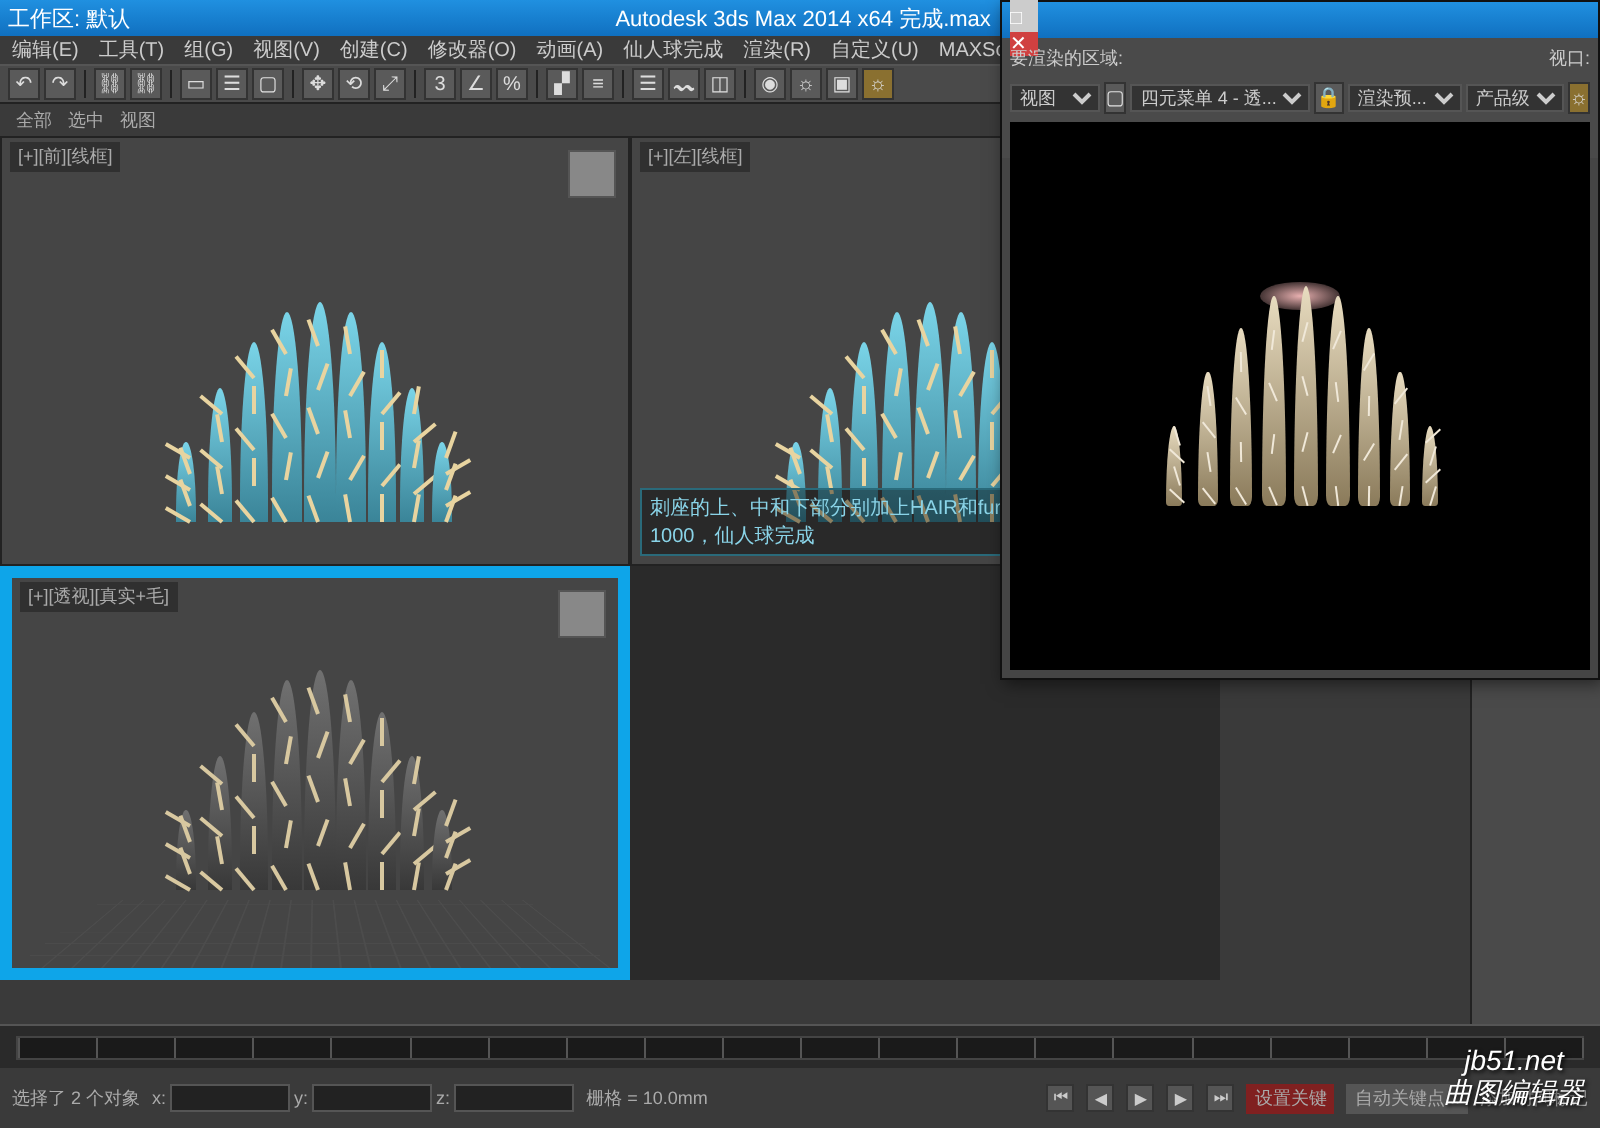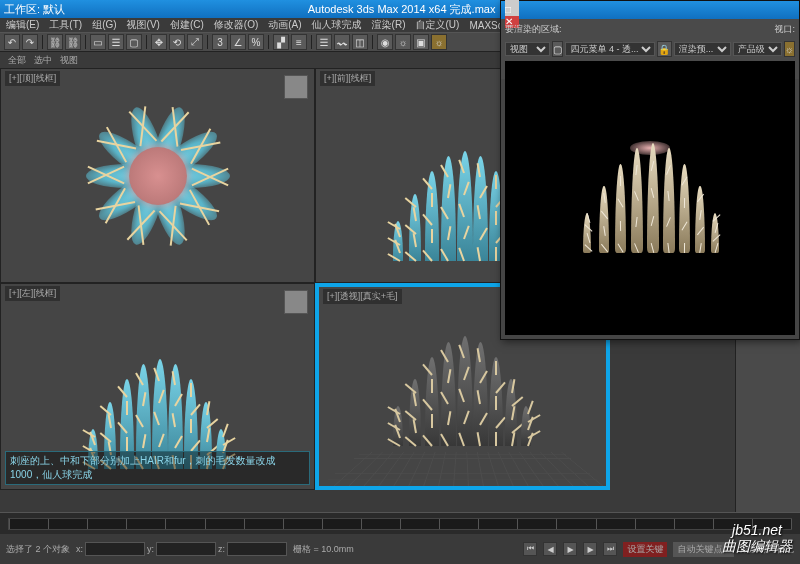--- a/index.html
+++ b/index.html
@@ -113,39 +113,20 @@
   <div class="tb-btn" style="background:#8a7030">☼</div>
 </div>
 
 <div class="quick-bar">
   <span>全部</span>
   <span>选中</span>
   <span>视图</span>
 </div>
 
 <div class="viewports">
-  <div class="vp">
-    <div class="vp-label">[+][顶][线框]</div>
-    <div class="vp-cube"></div>
-    <div class="cactus-top">
-      <div class="flower" id="flower">
-          <div class="petal" style="transform: translate(-10%, -50%) rotate(0deg);"></div>
-          <div class="petal" style="transform: translate(-10%, -50%) rotate(36deg);"></div>
-          <div class="petal" style="transform: translate(-10%, -50%) rotate(72deg);"></div>
-          <div class="petal" style="transform: translate(-10%, -50%) rotate(108deg);"></div>
-          <div class="petal" style="transform: translate(-10%, -50%) rotate(144deg);"></div>
-          <div class="petal" style="transform: translate(-10%, -50%) rotate(180deg);"></div>
-          <div class="petal" style="transform: translate(-10%, -50%) rotate(216deg);"></div>
-          <div class="petal" style="transform: translate(-10%, -50%) rotate(252deg);"></div>
-          <div class="petal" style="transform: translate(-10%, -50%) rotate(288deg);"></div>
-          <div class="petal" style="transform: translate(-10%, -50%) rotate(324deg);"></div>
-          <div class="flower-center"></div>
-        </div>
-    </div>
-  </div>
   <div class="vp">
     <div class="vp-label">[+][前][线框]</div>
     <div class="vp-cube"></div>
     <div class="cactus-side">
       <div class="dome" id="dome1">
           <div class="rib wf" style="left: 10px; height: 40px; width: 10px;"></div>
           <div class="thorn" style="left: 16px; bottom: 0px; transform: rotate(-60deg); background: rgb(232, 212, 160);"></div>
           <div class="thorn" style="left: 16px; bottom: 8px; transform: rotate(-20deg); background: rgb(232, 212, 160);"></div>
           <div class="thorn" style="left: 16px; bottom: 16px; transform: rotate(-60deg); background: rgb(232, 212, 160);"></div>
           <div class="thorn" style="left: 16px; bottom: 24px; transform: rotate(-20deg); background: rgb(232, 212, 160);"></div>
@@ -257,21 +238,21 @@
           <div class="rib wf" style="left: 138px; height: 40px; width: 10px;"></div>
           <div class="thorn" style="left: 144px; bottom: 0px; transform: rotate(20deg); background: rgb(232, 212, 160);"></div>
           <div class="thorn" style="left: 144px; bottom: 8px; transform: rotate(60deg); background: rgb(232, 212, 160);"></div>
           <div class="thorn" style="left: 144px; bottom: 16px; transform: rotate(20deg); background: rgb(232, 212, 160);"></div>
           <div class="thorn" style="left: 144px; bottom: 24px; transform: rotate(60deg); background: rgb(232, 212, 160);"></div>
           <div class="thorn" style="left: 144px; bottom: 32px; transform: rotate(20deg); background: rgb(232, 212, 160);"></div>
         </div>
     </div>
     <div class="caption">刺座的上、中和下部分别加上HAIR和fur，刺的毛发数量改成1000，仙人球完成</div>
   </div>
-  <div class="vp" style="border:4px solid #0ea5e9">
+  <div class="vp" style="border:6px solid #0ea5e9">
     <div class="vp-label">[+][透视][真实+毛]</div>
     <div class="vp-cube"></div>
     <div class="grid"></div>
     <div class="cactus-side" style="bottom:20%">
       <div class="dome" id="dome3">
           <div class="rib sh" style="left: 10px; height: 40px; width: 10px;"></div>
           <div class="thorn" style="left: 16px; bottom: 0px; transform: rotate(-60deg); background: rgb(216, 200, 160);"></div>
           <div class="thorn" style="left: 16px; bottom: 8px; transform: rotate(-20deg); background: rgb(216, 200, 160);"></div>
           <div class="thorn" style="left: 16px; bottom: 16px; transform: rotate(-60deg); background: rgb(216, 200, 160);"></div>
           <div class="thorn" style="left: 16px; bottom: 24px; transform: rotate(-20deg); background: rgb(216, 200, 160);"></div>

